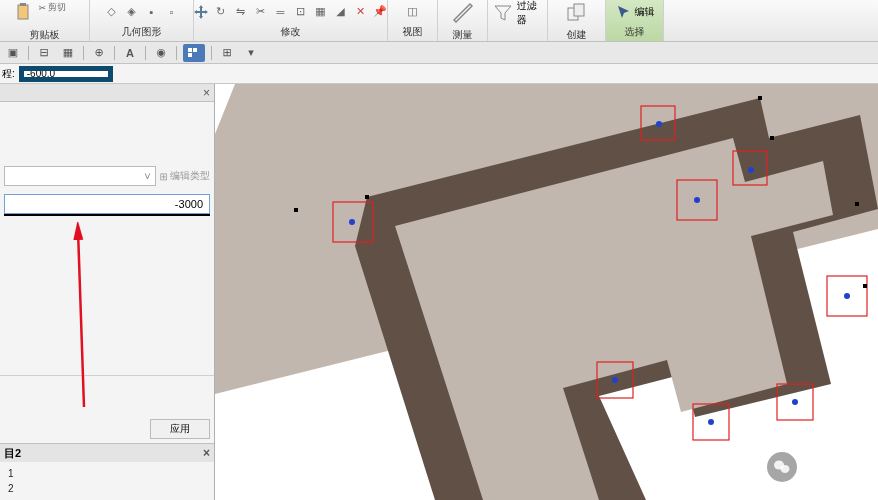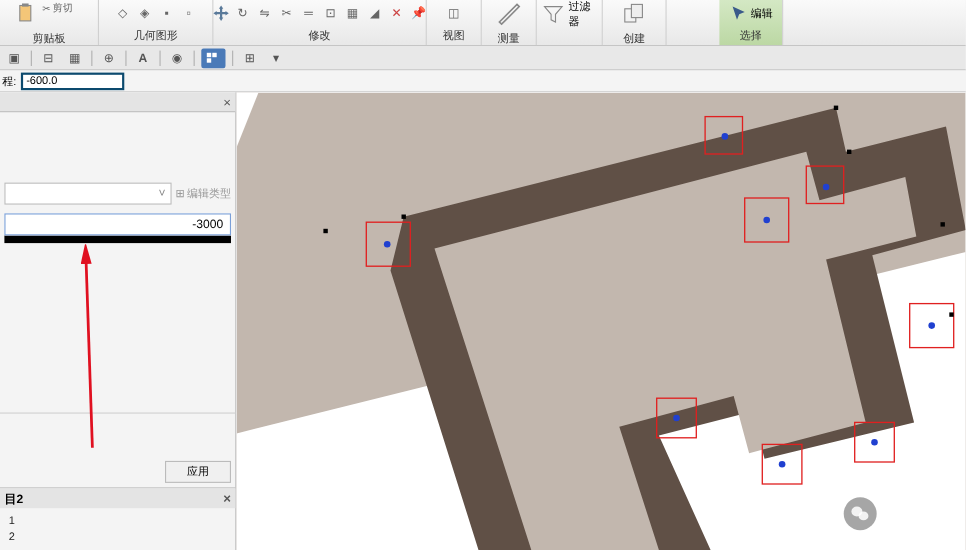--- a/index.html
+++ b/index.html
@@ -45,21 +45,20 @@
       align-items: center;
       justify-content: center;
       color: #666;
     }
     .big-icon {
       width: 26px;
       height: 26px;
     }
     .selected-group {
       background: linear-gradient(#d4e8c4, #bcd8a4);
-      margin-left: 48px;
     }
     .qat {
       display: flex;
       align-items: center;
       height: 22px;
       background: #e8e8e8;
       border-bottom: 1px solid #c4c4c4;
       padding: 0 4px;
       gap: 6px;
     }
@@ -81,21 +80,21 @@
       align-items: center;
       height: 20px;
       background: #f4f4f4;
       border-bottom: 1px solid #c8c8c8;
       padding-left: 2px;
       gap: 4px;
     }
     .level-input {
       width: 94px;
       height: 16px;
-      border: 2px solid #0c4a6e;
+      border: 5px solid #0c4a6e;
       font-size: 10px;
       padding: 0 3px;
       background: white;
     }
     .main-area {
       display: flex;
       height: calc(100% - 84px);
     }
     .prop-panel {
       width: 215px;
@@ -142,21 +141,21 @@
     }
     .edit-type-btn {
       display: flex;
       align-items: center;
       gap: 2px;
       color: #999;
       font-size: 10px;
     }
     .prop-row {
       display: flex;
-      border-bottom: 7px solid #000000;
+      border-bottom: 2px solid #000000;
       margin-top: 6px;
     }
     .prop-value-input {
       width: 100%;
       height: 20px;
       border: 1px solid #7a9fd8;
       font-size: 11px;
       text-align: right;
       padding: 0 6px;
       background: white;

